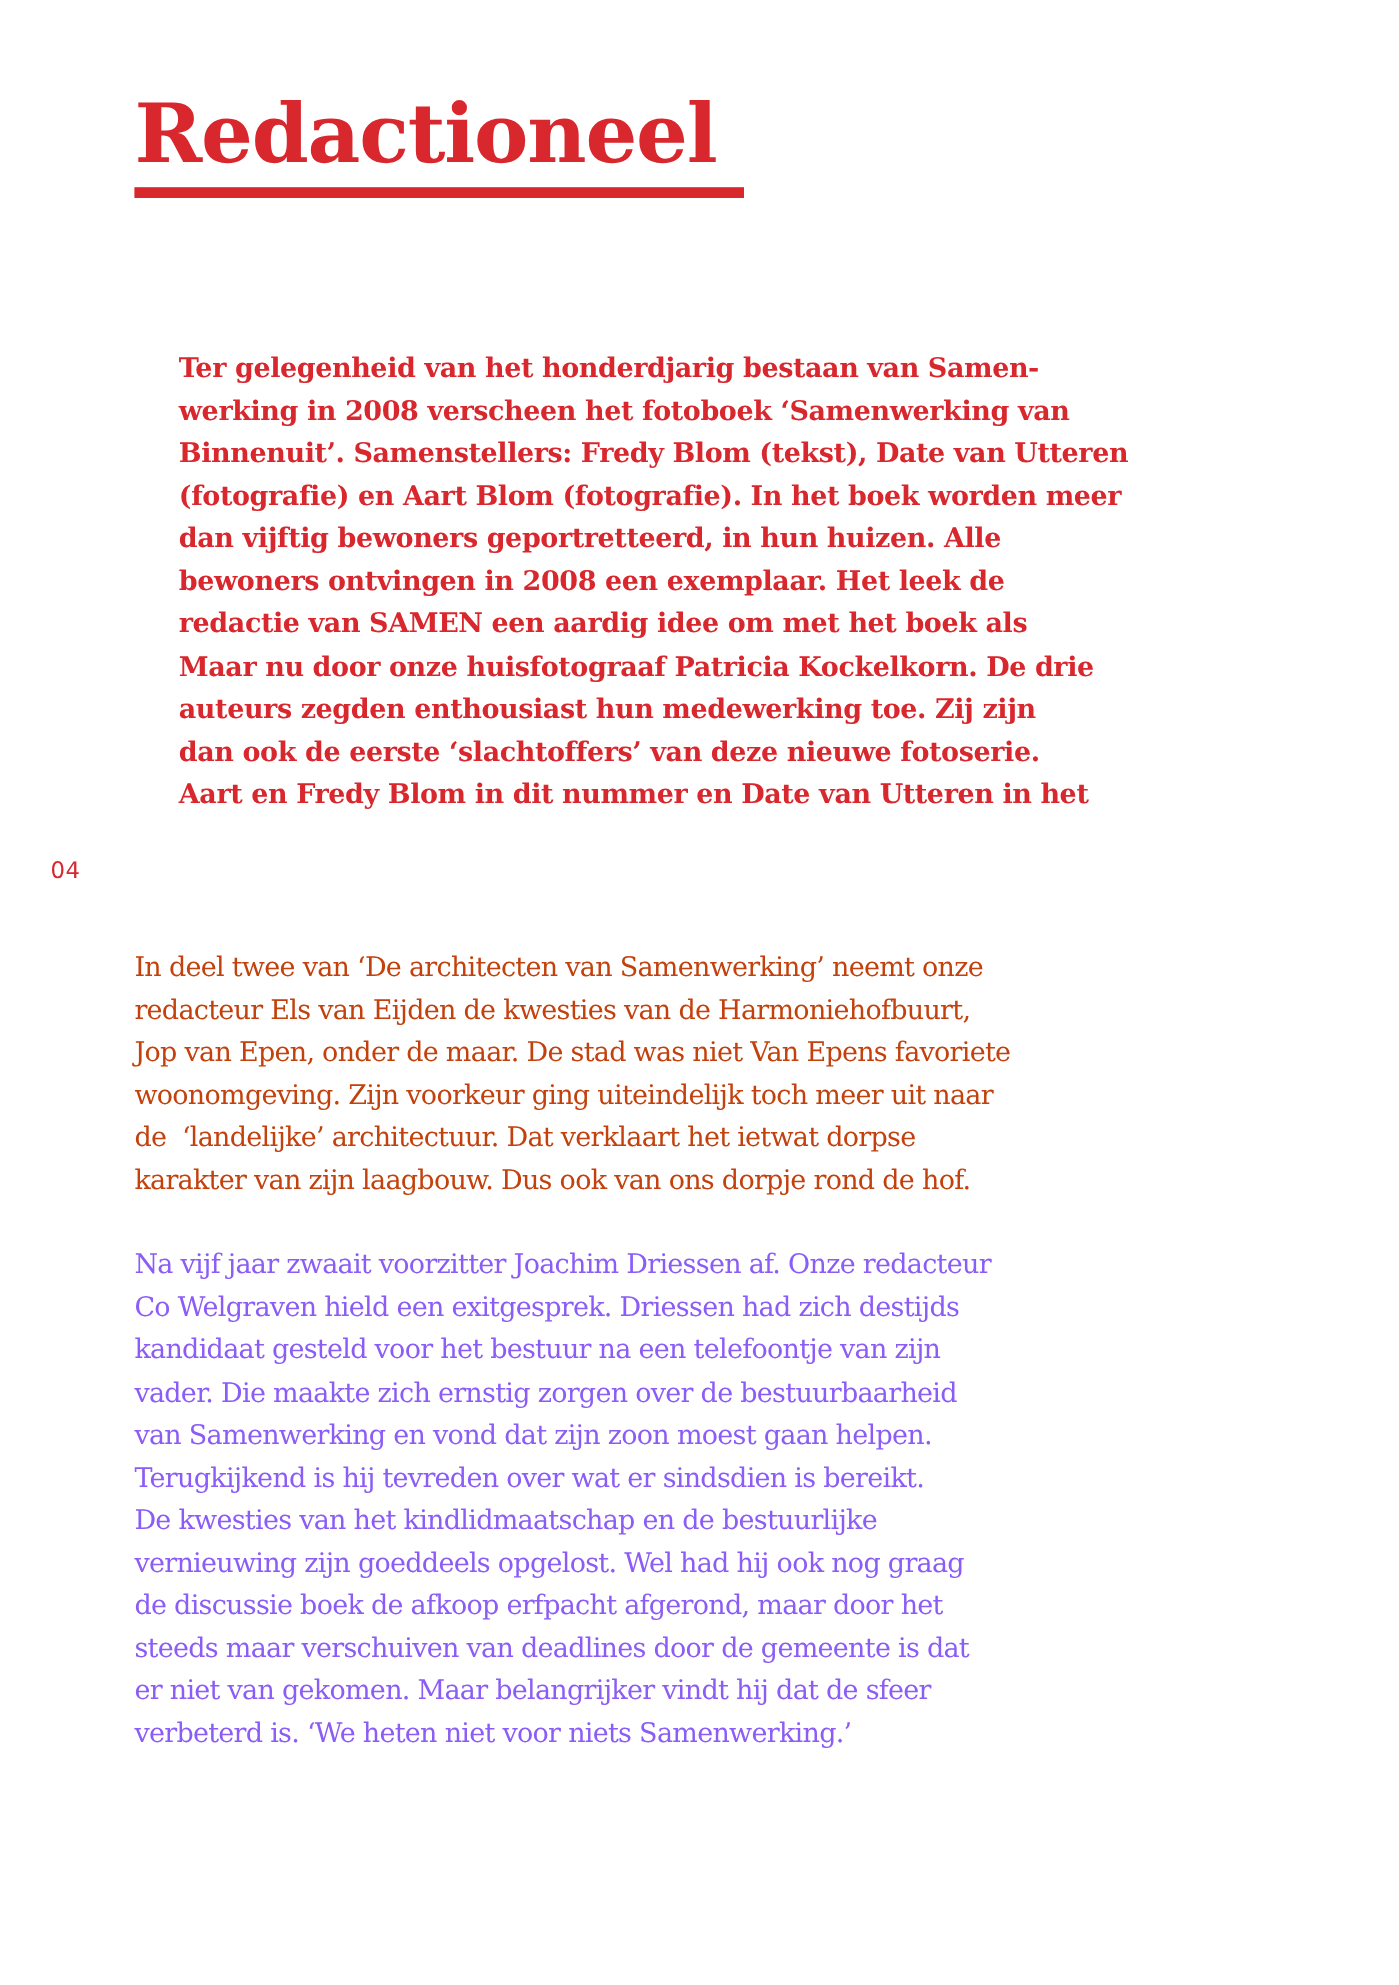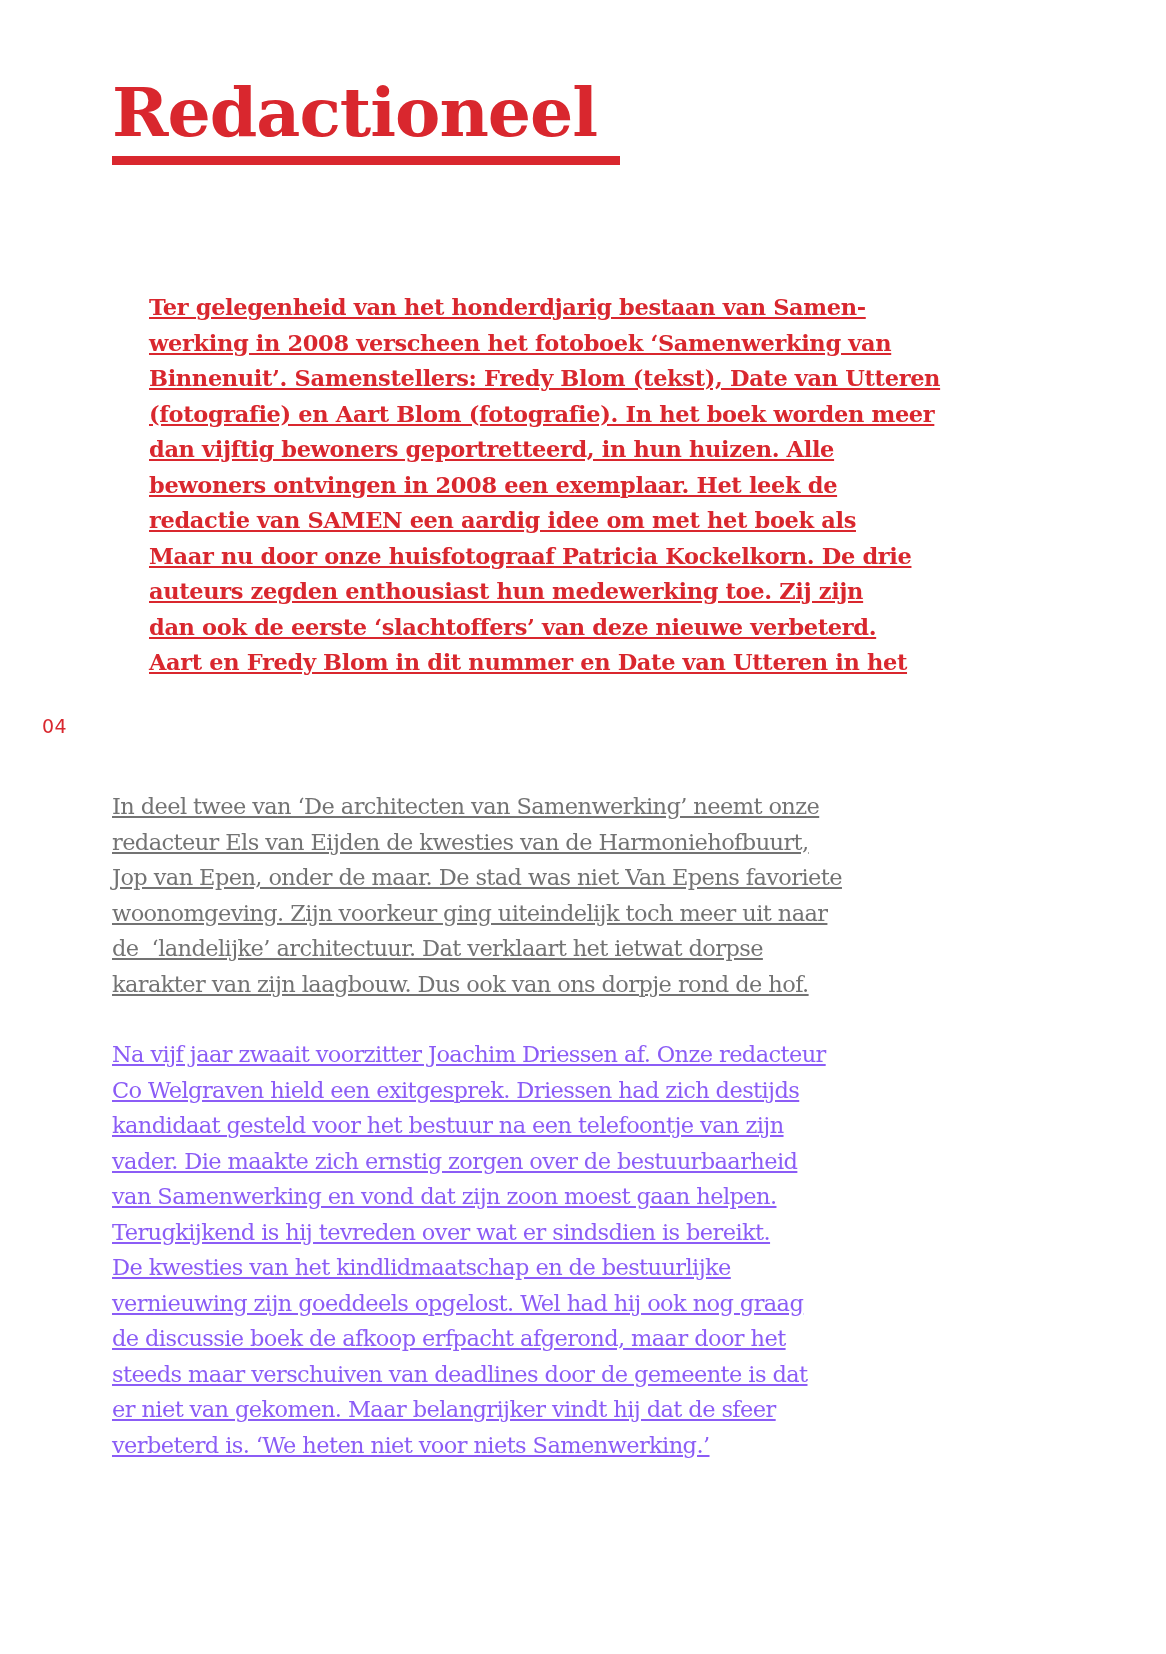--- a/index.html
+++ b/index.html
@@ -49,21 +49,20 @@
       font-family: "DejaVu Serif", serif;
       font-weight: bold;
       font-size: 22.5px;
       line-height: 35.5px;
       color: #d9272e;
       letter-spacing: -0.35px;
     }
     .line {
       display: block;
       white-space: nowrap;
-      text-decoration: underline;
     }
     .page-number {
       position: absolute;
       left: 42px;
       top: 713px;
       font-family: "DejaVu Sans", sans-serif;
       font-size: 19px;
       line-height: 26px;
       color: #d9272e;
       letter-spacing: 0.5px;
@@ -92,27 +91,27 @@
   <div class="intro" style="color: rgb(217, 39, 46);">
     <span class="line">Ter gelegenheid van het honderdjarig bestaan van Samen-</span>
     <span class="line">werking in 2008 verscheen het fotoboek ‘Samenwerking van</span>
     <span class="line">Binnenuit’. Samenstellers: Fredy Blom (tekst), Date van Utteren</span>
     <span class="line">(fotografie) en Aart Blom (fotografie). In het boek worden meer</span>
     <span class="line">dan vijftig bewoners geportretteerd, in hun huizen. Alle</span>
     <span class="line">bewoners ontvingen in 2008 een exemplaar. Het leek de</span>
     <span class="line">redactie van SAMEN een aardig idee om met het boek als</span>
     <span class="line">Maar nu door onze huisfotograaf Patricia Kockelkorn. De drie</span>
     <span class="line">auteurs zegden enthousiast hun medewerking toe. Zij zijn</span>
-    <span class="line">dan ook de eerste ‘slachtoffers’ van deze nieuwe verbeterd.</span>
+    <span class="line">dan ook de eerste ‘slachtoffers’ van deze nieuwe fotoserie.</span>
     <span class="line">Aart en Fredy Blom in dit nummer en Date van Utteren in het</span>
   </div>
 
   <div class="page-number" style="color: rgb(217, 39, 46);">04</div>
 
-  <div class="body-para para-1" style="color: #737373;">
+  <div class="body-para para-1" style="color: #c2410c;">
     <span class="line">In deel twee van ‘De architecten van Samenwerking’ neemt onze</span>
     <span class="line">redacteur Els van Eijden de kwesties van de Harmoniehofbuurt,</span>
     <span class="line">Jop van Epen, onder de maar. De stad was niet Van Epens favoriete</span>
     <span class="line">woonomgeving. Zijn voorkeur ging uiteindelijk toch meer uit naar</span>
     <span class="line" style="white-space:pre;">de  ‘landelijke’ architectuur. Dat verklaart het ietwat dorpse</span>
     <span class="line">karakter van zijn laagbouw. Dus ook van ons dorpje rond de hof.</span>
   </div>
 
   <div class="body-para para-2" style="color: #8b5cf6;">
     <span class="line">Na vijf jaar zwaait voorzitter Joachim Driessen af. Onze redacteur</span>

